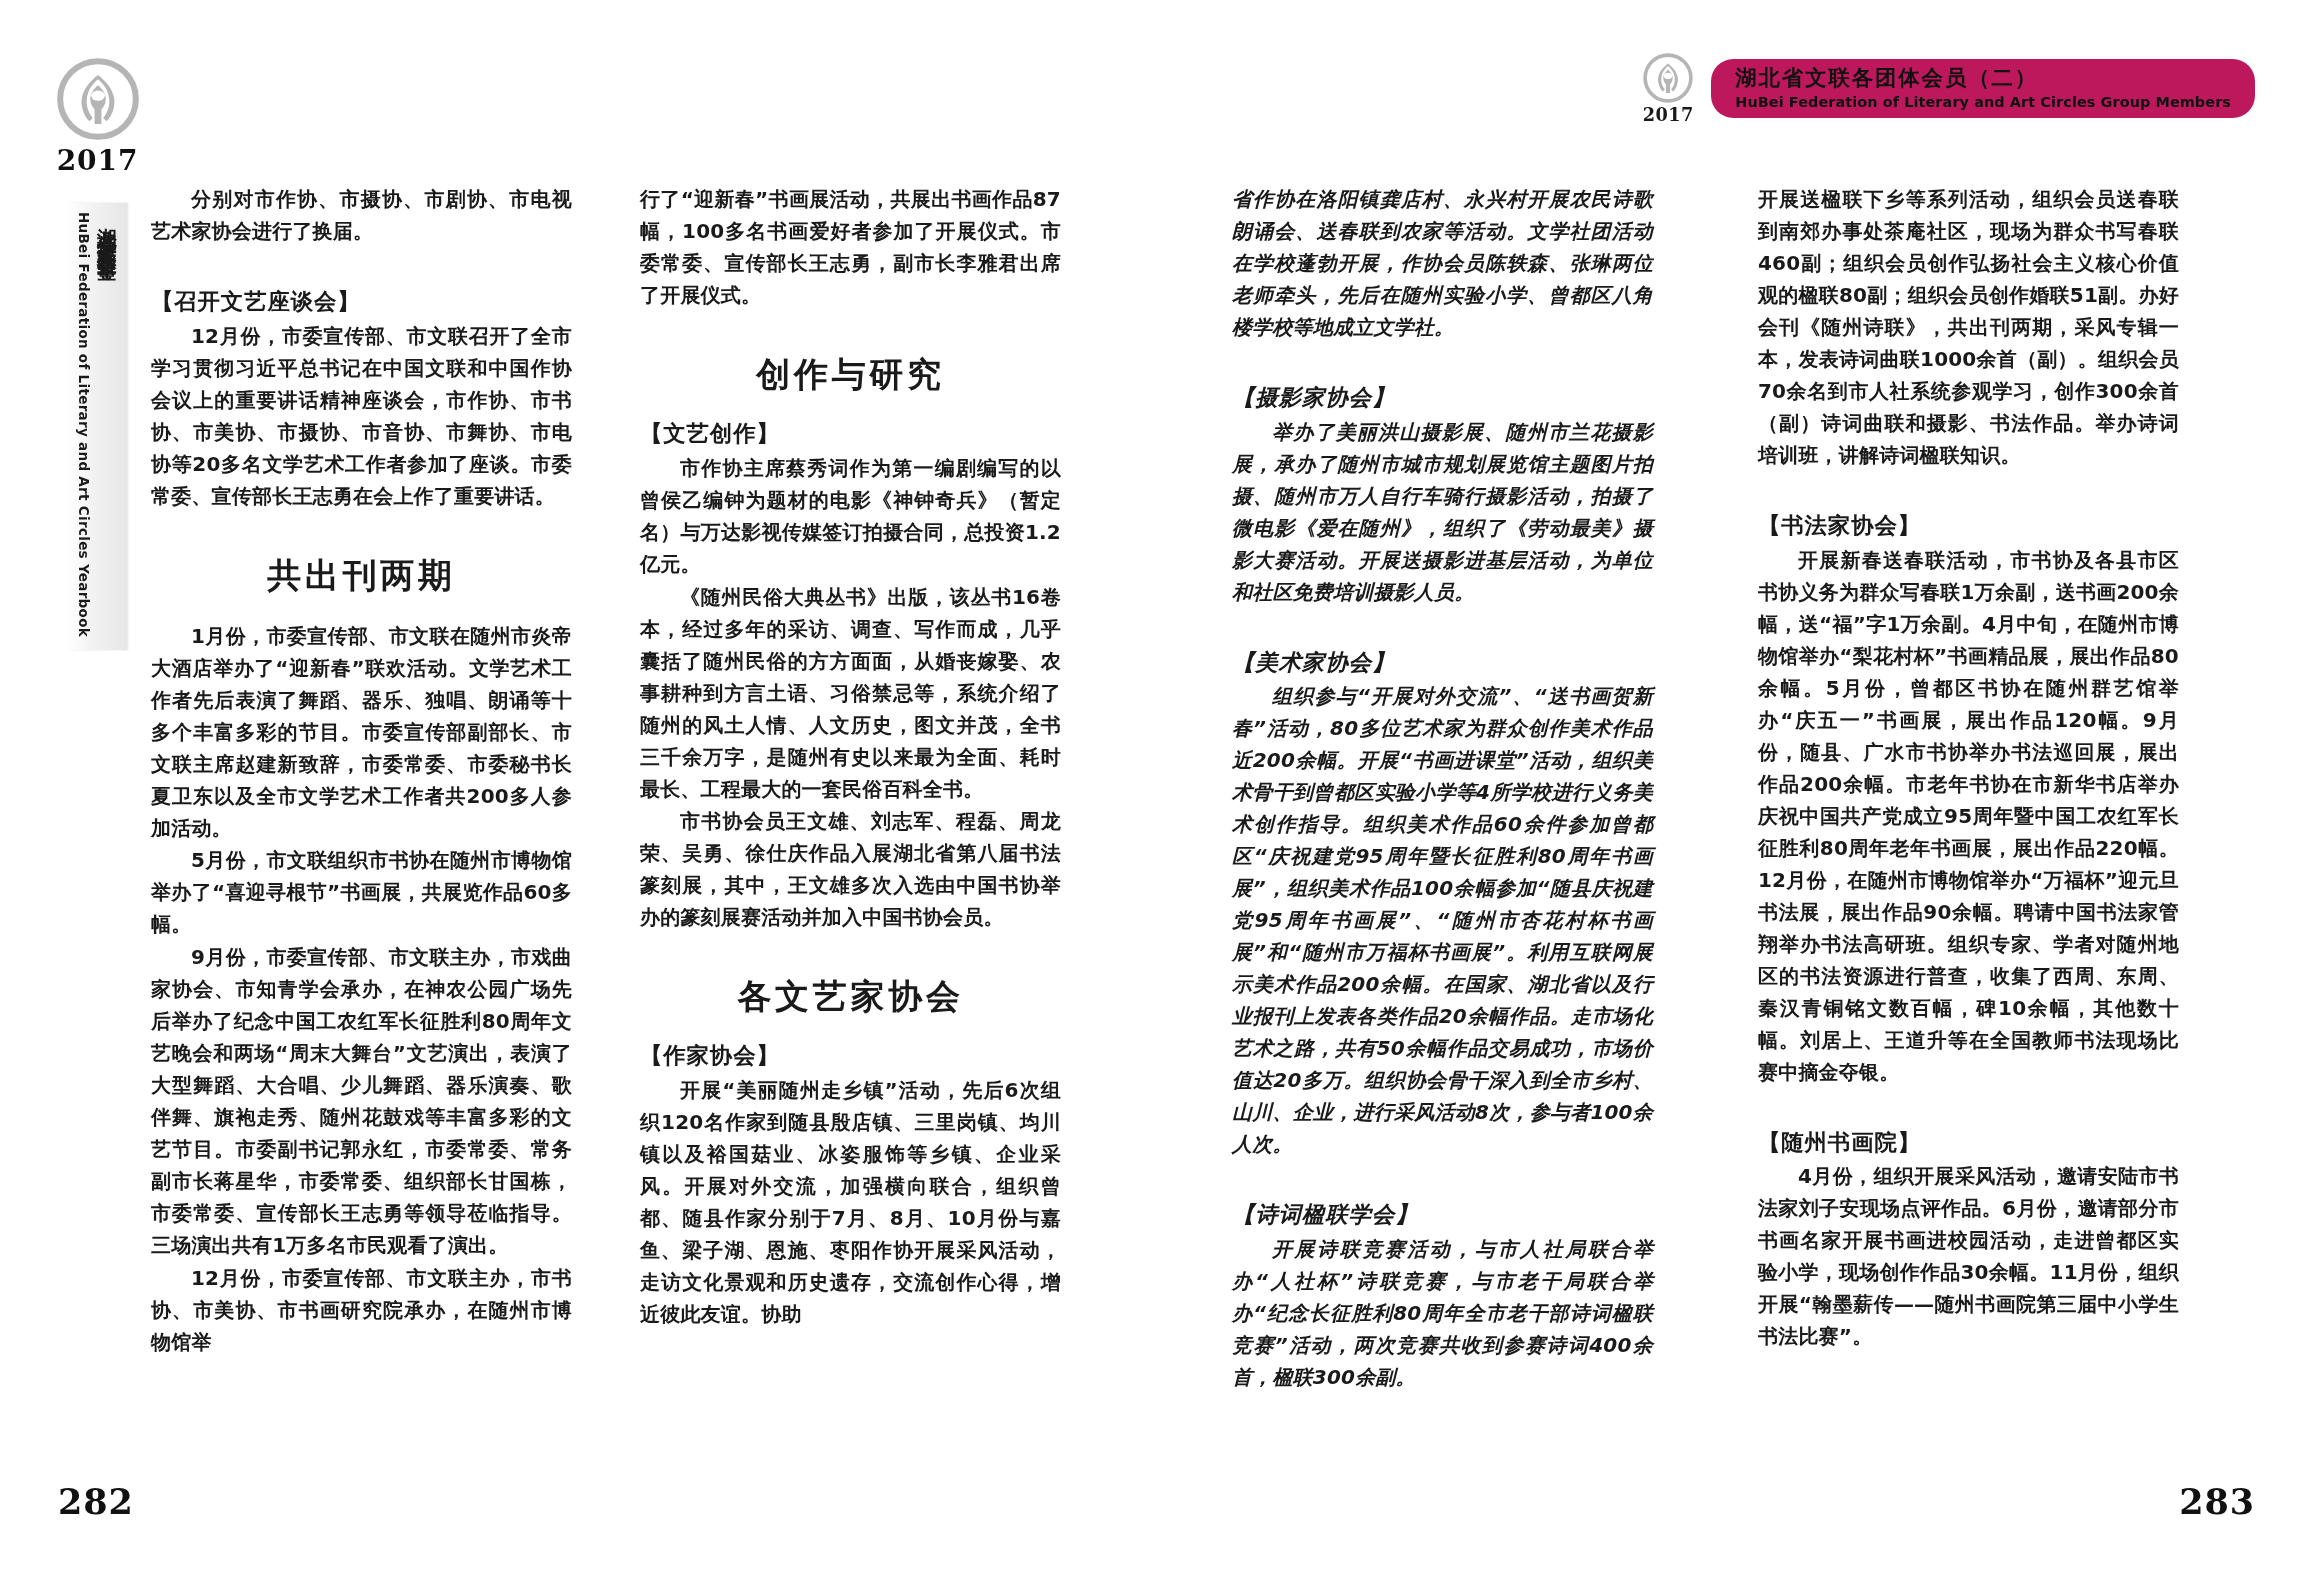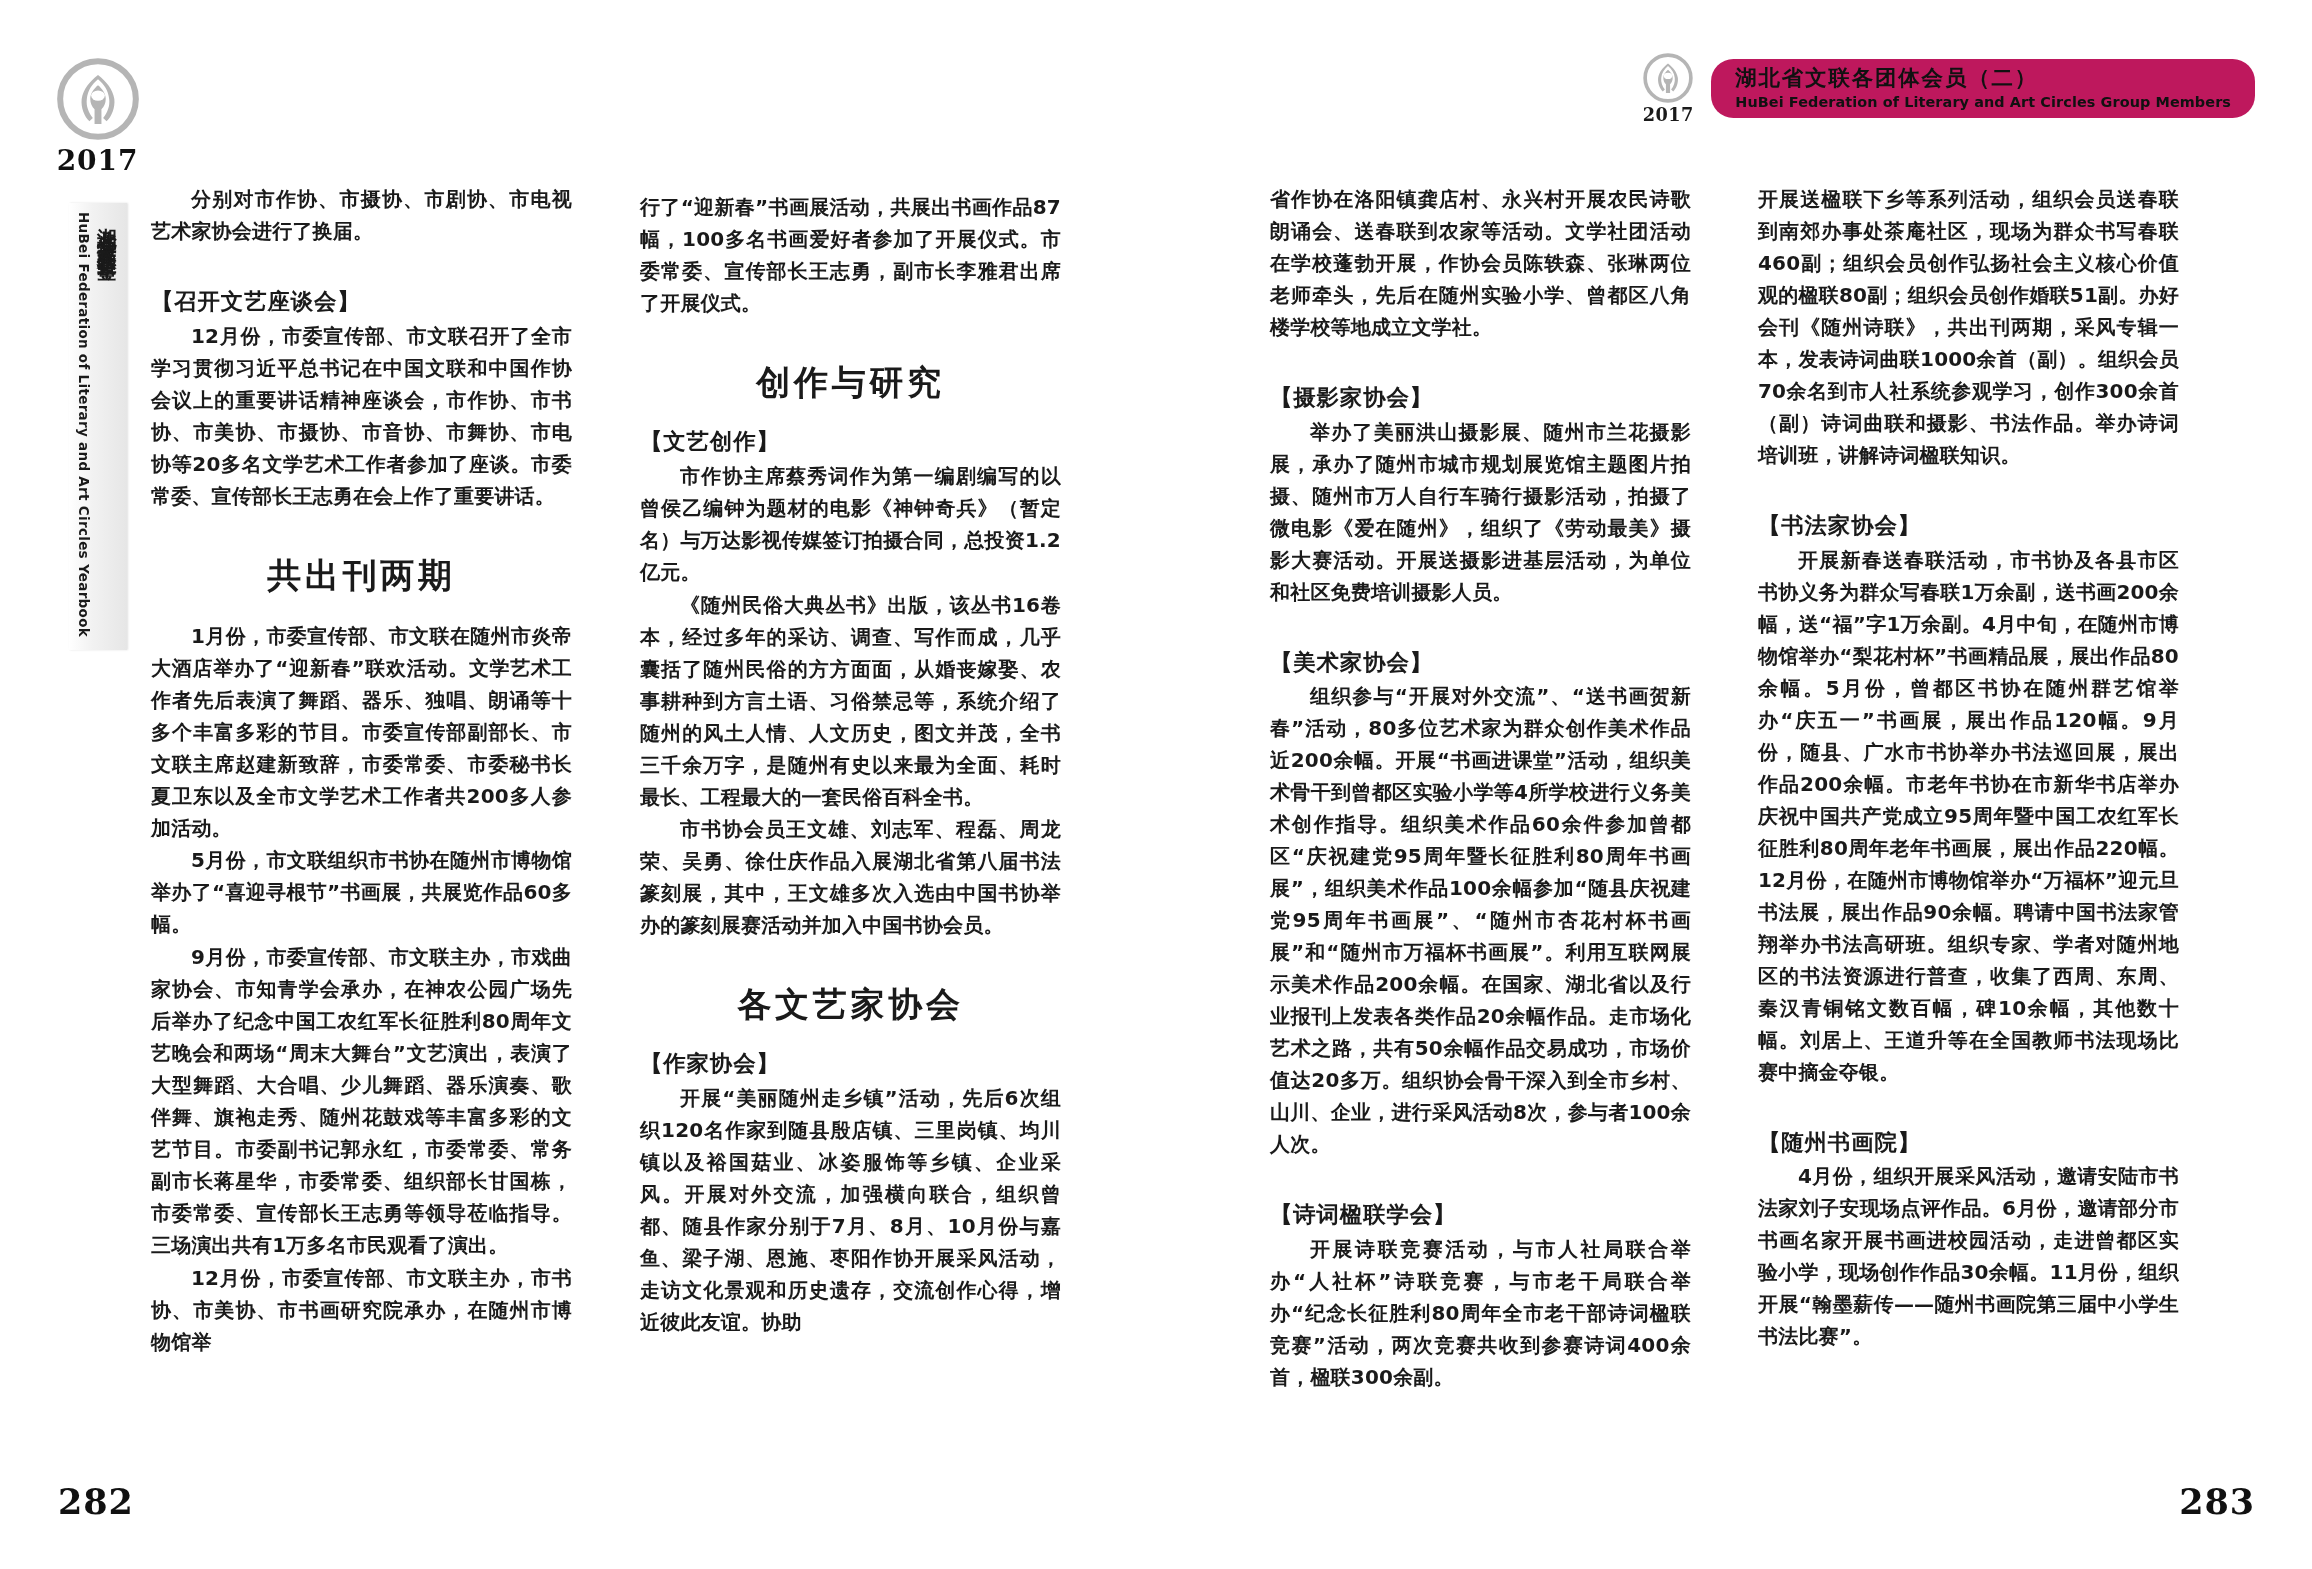--- a/index.html
+++ b/index.html
@@ -113,22 +113,22 @@
   }
 
   
   .col {
     position: absolute;
     top: 183px;
     width: 421px;
     height: 1240px;
   }
   #col1 { left: 151px; }
-  #col2 { left: 640px; margin-top: 8px; }
-  #col3 { left: 1270px; }
+  #col2 { left: 640px; }
+  #col3 { left: 1232px; font-style: italic; }
   #col4 { left: 1758px; }
 
   .para {
     font-size: 20px;
     line-height: 1.60;
     text-align: justify;
     text-justify: inter-ideograph;
     text-indent: 2em;
     margin: 0 0 0.9px 0;
     letter-spacing: 0.2px;

